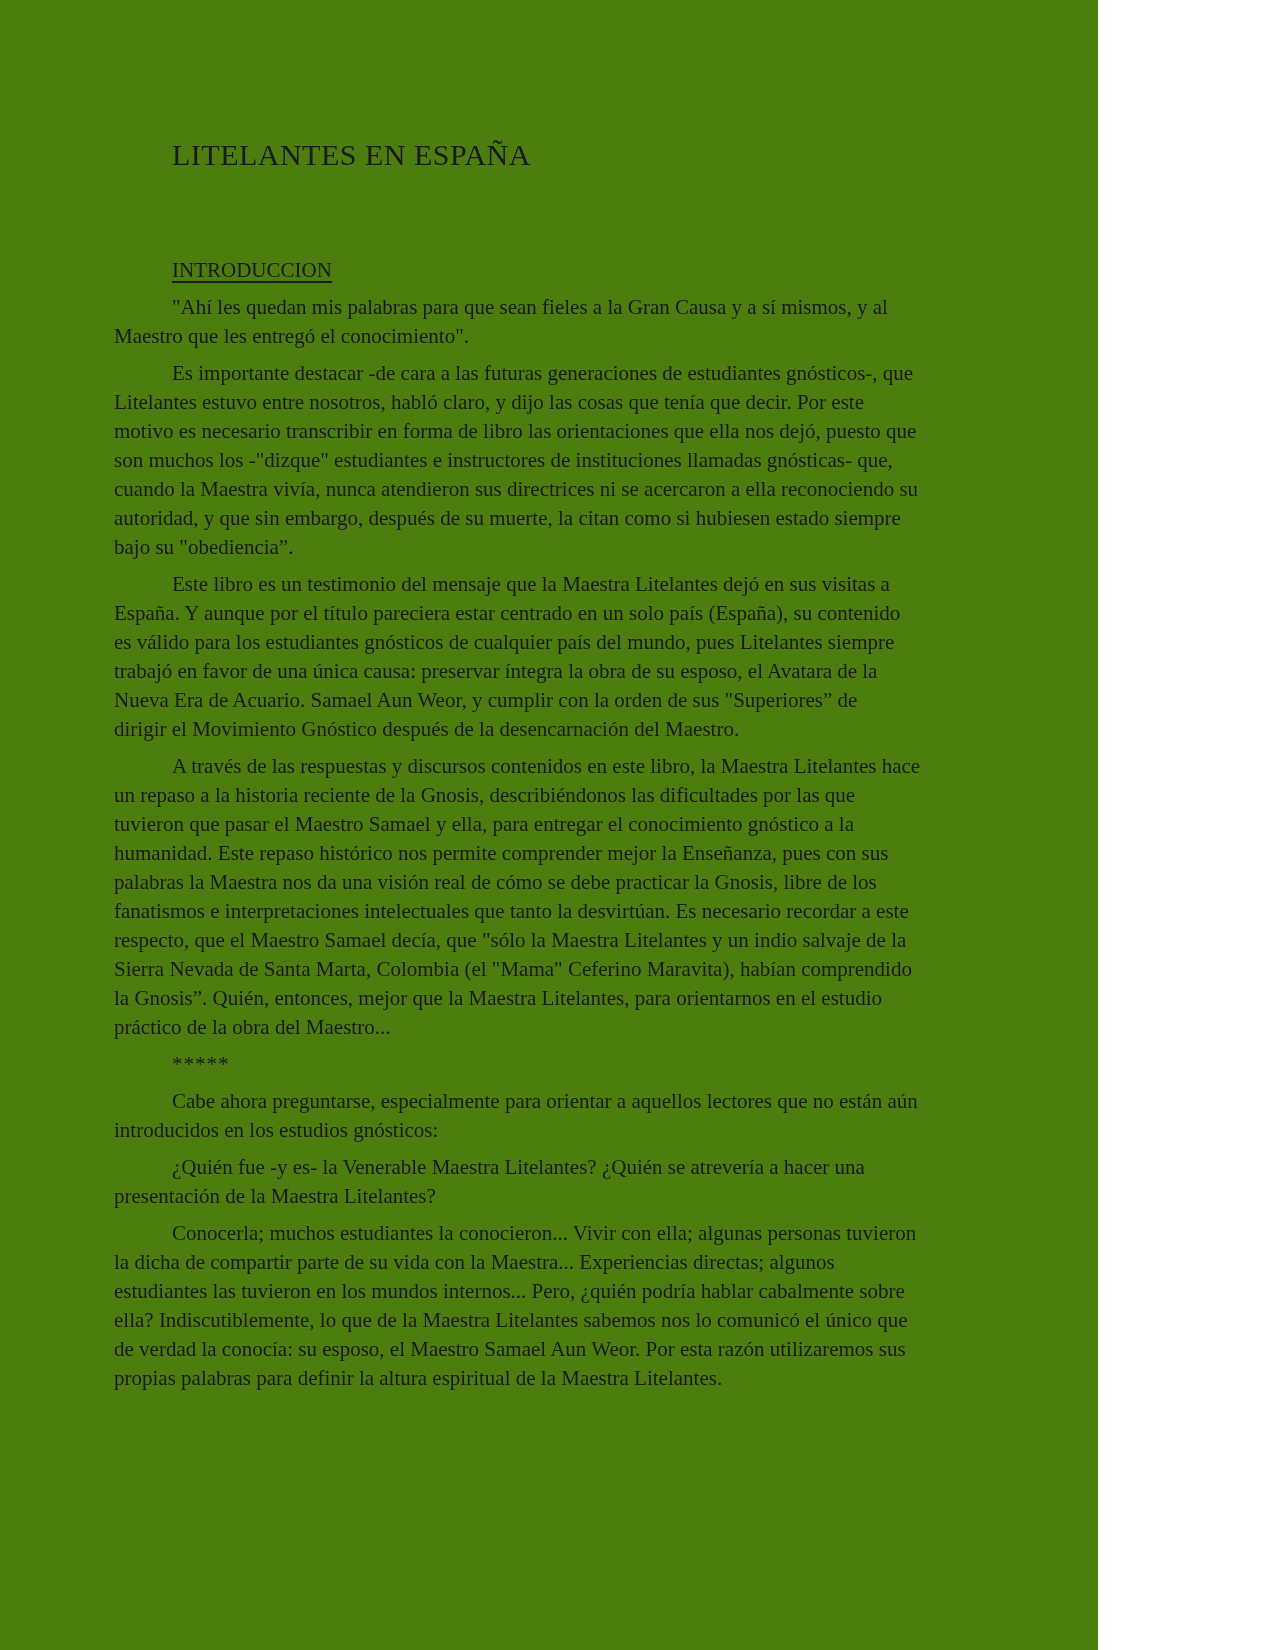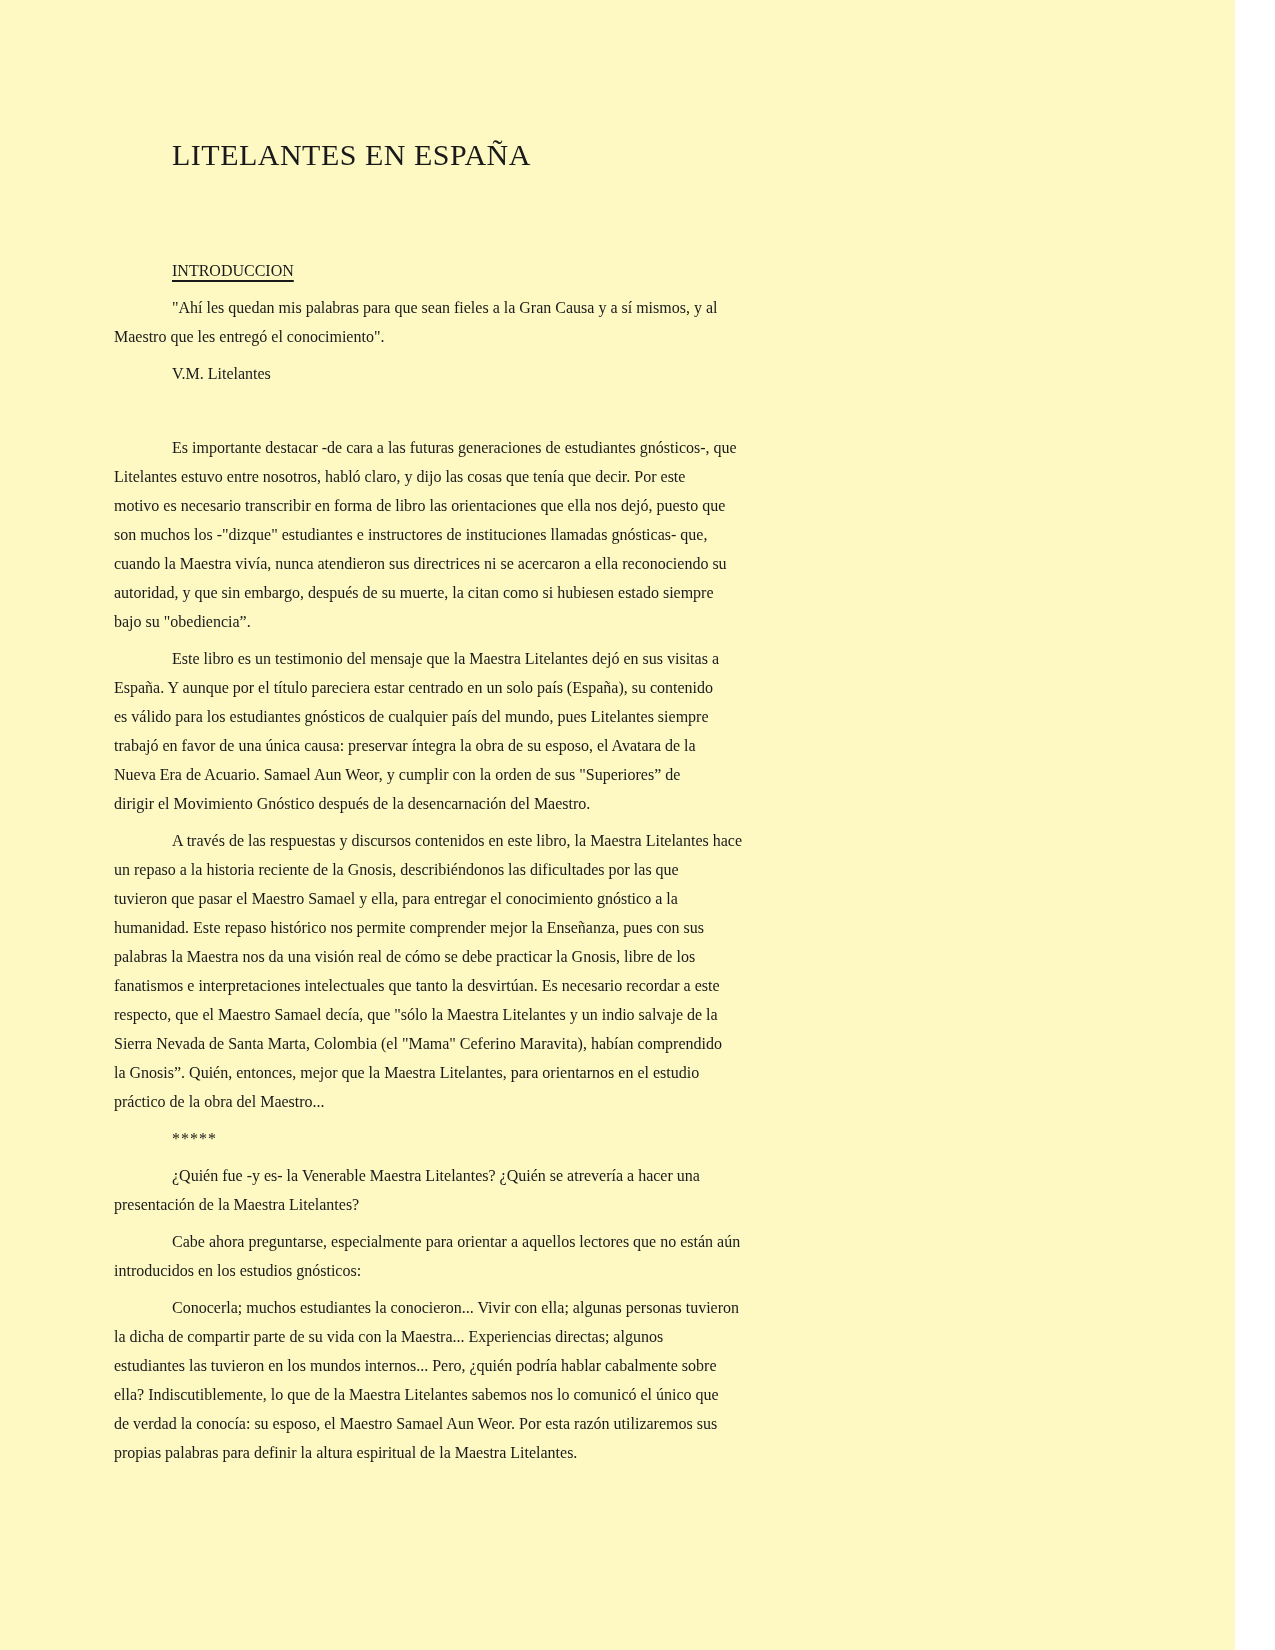--- a/index.html
+++ b/index.html
@@ -2,36 +2,36 @@
 <html><head>
 <meta charset="utf-8">
 <style>
   html, body {
     margin: 0;
     padding: 0;
     background: #ffffff;
   }
   .page {
     position: relative;
-    width: 1235px;
+    width: 1098px;
     height: 1650px;
-    background: #fef9c3;
+    background: #4d7c0f;
     overflow: hidden;
     font-family: "Liberation Serif", "DejaVu Serif", serif;
     color: #1a1a1a;
   }
   .content {
     position: absolute;
     left: 114px;
     top: 138px;
     width: 1130px;
   }
   .content p {
     margin: 0 0 8px 0;
-    font-size: 16px;
+    font-size: 21px;
     line-height: 29px;
     white-space: pre-line;      
     text-indent: 58px;          
     text-align: left;
   }
   .doc-title {
     font-size: 30px !important;
     line-height: 34px !important;
     margin-bottom: 84px !important;
     letter-spacing: 0.5px;
@@ -55,21 +55,20 @@
 <div class="page">
   <div class="content">
 
     <p class="doc-title">LITELANTES EN ESPAÑA</p>
 
     <p class="section-heading">INTRODUCCION</p>
 
     <p>"Ahí les quedan mis palabras para que sean fieles a la Gran Causa y a sí mismos, y al
 Maestro que les entregó el conocimiento".</p>
 
-    <p class="attribution">V.M. Litelantes</p>
 
     <p>Es importante destacar -de cara a las futuras generaciones de estudiantes gnósticos-, que
 Litelantes estuvo entre nosotros, habló claro, y dijo las cosas que tenía que decir. Por este
 motivo es necesario transcribir en forma de libro las orientaciones que ella nos dejó, puesto que
 son muchos los -"dizque" estudiantes e instructores de instituciones llamadas gnósticas- que,
 cuando la Maestra vivía, nunca atendieron sus directrices ni se acercaron a ella reconociendo su
 autoridad, y que sin embargo, después de su muerte, la citan como si hubiesen estado siempre
 bajo su "obediencia”.</p>
 
     <p>Este libro es un testimonio del mensaje que la Maestra Litelantes dejó en sus visitas a
@@ -86,25 +85,25 @@
 humanidad. Este repaso histórico nos permite comprender mejor la Enseñanza, pues con sus
 palabras la Maestra nos da una visión real de cómo se debe practicar la Gnosis, libre de los
 fanatismos e interpretaciones intelectuales que tanto la desvirtúan. Es necesario recordar a este
 respecto, que el Maestro Samael decía, que "sólo la Maestra Litelantes y un indio salvaje de la
 Sierra Nevada de Santa Marta, Colombia (el "Mama" Ceferino Maravita), habían comprendido
 la Gnosis”. Quién, entonces, mejor que la Maestra Litelantes, para orientarnos en el estudio
 práctico de la obra del Maestro...</p>
 
     <p class="separator">*****</p>
 
+    <p>Cabe ahora preguntarse, especialmente para orientar a aquellos lectores que no están aún
+introducidos en los estudios gnósticos:</p>
+
     <p>¿Quién fue -y es- la Venerable Maestra Litelantes? ¿Quién se atrevería a hacer una
 presentación de la Maestra Litelantes?</p>
-
-    <p>Cabe ahora preguntarse, especialmente para orientar a aquellos lectores que no están aún
-introducidos en los estudios gnósticos:</p>
 
     <p>Conocerla; muchos estudiantes la conocieron... Vivir con ella; algunas personas tuvieron
 la dicha de compartir parte de su vida con la Maestra... Experiencias directas; algunos
 estudiantes las tuvieron en los mundos internos... Pero, ¿quién podría hablar cabalmente sobre
 ella? Indiscutiblemente, lo que de la Maestra Litelantes sabemos nos lo comunicó el único que
 de verdad la conocía: su esposo, el Maestro Samael Aun Weor. Por esta razón utilizaremos sus
 propias palabras para definir la altura espiritual de la Maestra Litelantes.</p>
 
   </div>
 </div>

